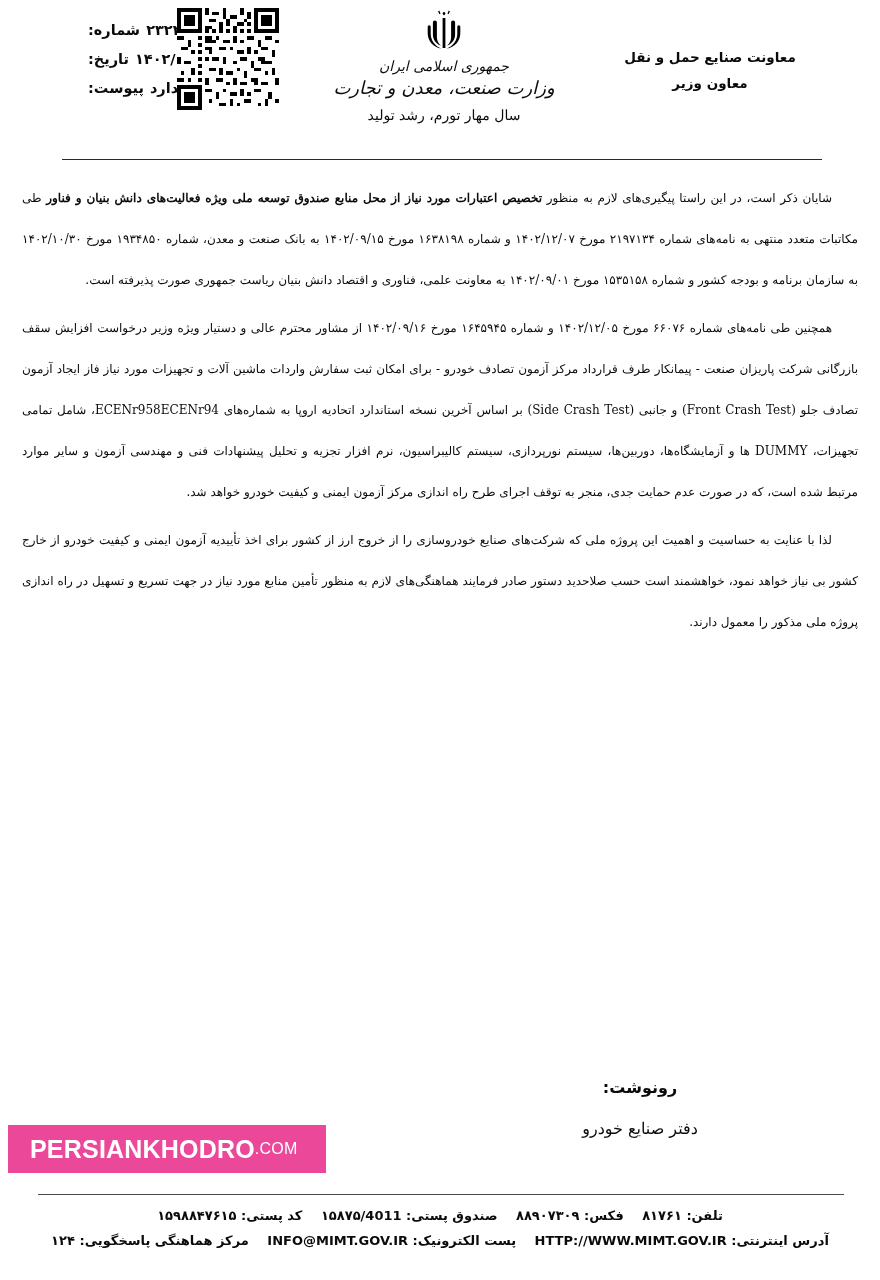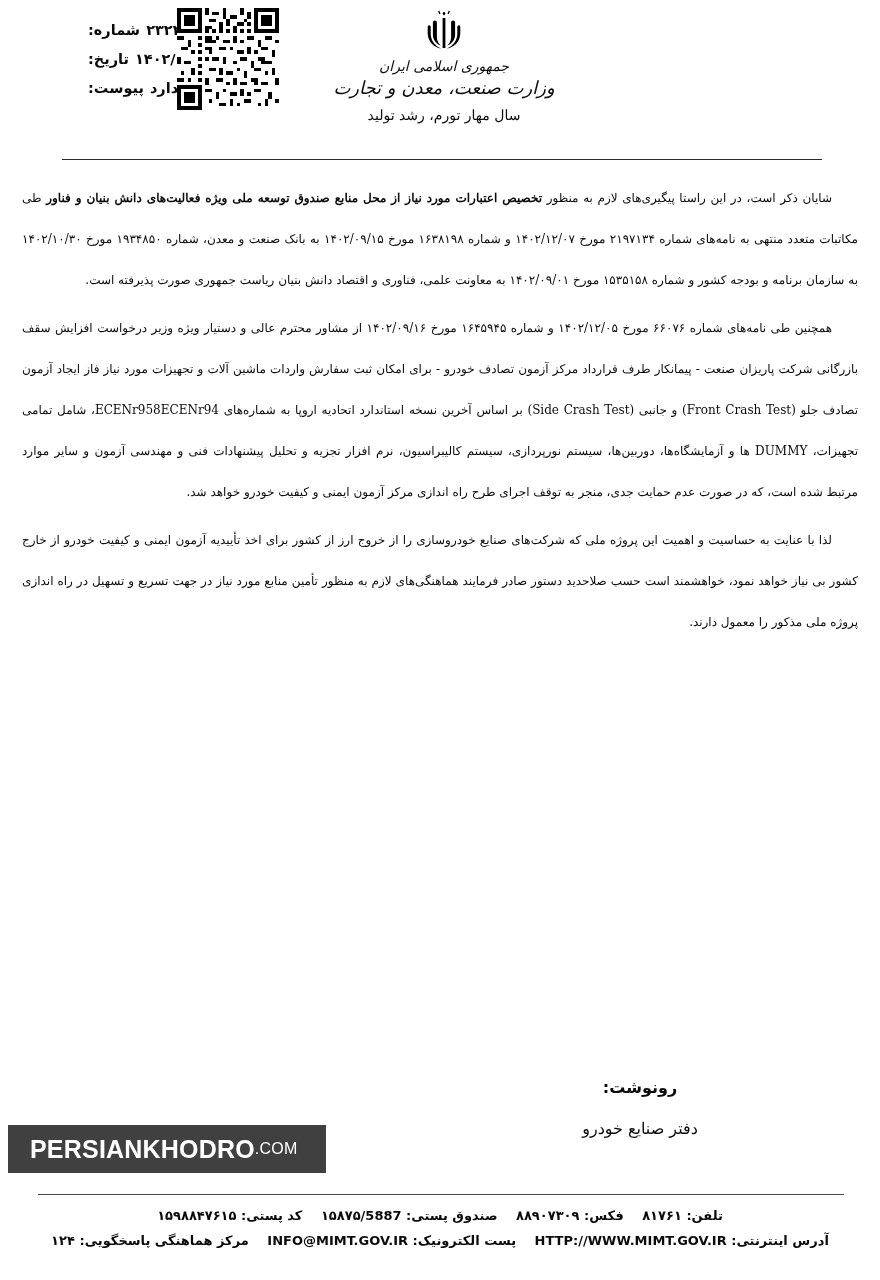--- a/index.html
+++ b/index.html
@@ -180,21 +180,21 @@
     font-family: "DejaVu Serif", "Liberation Serif", serif;
   }
 
   
   .watermark {
     position: absolute;
     top: 1125px;
     left: 8px;
     width: 318px;
     height: 48px;
-    background: #404040;
+    background: #ec4899;
     display: flex;
     align-items: center;
     direction: ltr;
   }
   .wm-main {
     color: #ffffff;
     font-size: 25px;
     font-weight: bold;
     letter-spacing: .2px;
     font-family: "Liberation Sans", "DejaVu Sans", sans-serif;
@@ -384,20 +384,24 @@
         <path fill="#000000" d="M30.6 14.5c1.2 0 2 .9 2 2.3v11.7c0 5.4-3.4 9.7-8 11 2.4-1.8 4-4.7 4-8.2V16.8c0-1.4.8-2.3 2-2.3z" transform="translate(0.5,0)"></path>
         <path fill="#000000" d="M7.2 19.2c.9 0 1.5.7 1.5 1.8v6.6c0 7 4.4 12.8 10.6 14.9-7.8-1-13.6-7.6-13.6-15.6V21c0-1.1.6-1.8 1.5-1.8z"></path>
         <path fill="#000000" d="M36.8 19.2c.9 0 1.5.7 1.5 1.8v5.9c0 8-5.8 14.6-13.6 15.6 6.2-2.1 10.6-7.9 10.6-14.9V21c0-1.1.6-1.8 1.5-1.8z"></path>
         <path fill="#000000" d="M17.3 4.6l1.2 3.1-1 .6-1.4-2.8zM26.7 4.6l-1.2 3.1 1 .6 1.4-2.8z"></path>
       </svg>
       <div class="ministry-line1">جمهوری اسلامی ایران</div>
       <div class="ministry-line2">وزارت صنعت، معدن و تجارت</div>
       <div class="slogan">سال مهار تورم، رشد تولید</div>
     </div>
 
+    <div class="recipient">
+      <div>معاونت صنایع حمل و نقل</div>
+      <div>معاون وزیر</div>
+    </div>
   </div>
 
   <div class="rule-top"></div>
 
   <div class="body-text">
     <p><span>شایان ذکر است، در این راستا پیگیری‌های لازم به منظور </span><span class="b">تخصیص اعتبارات مورد نیاز از محل منابع صندوق توسعه ملی ویژه فعالیت‌های دانش بنیان و فناور</span><span> طی مکاتبات متعدد منتهی به نامه‌های شماره ۲۱۹۷۱۳۴ مورخ ۱۴۰۲/۱۲/۰۷ و شماره ۱۶۳۸۱۹۸ مورخ ۱۴۰۲/۰۹/۱۵ به بانک صنعت و معدن، شماره ۱۹۳۴۸۵۰ مورخ ۱۴۰۲/۱۰/۳۰ به سازمان برنامه و بودجه کشور و شماره ۱۵۳۵۱۵۸ مورخ ۱۴۰۲/۰۹/۰۱ به معاونت علمی، فناوری و اقتصاد دانش بنیان ریاست جمهوری صورت پذیرفته است.</span></p>
 
     <p><span>همچنین طی نامه‌های شماره ۶۶۰۷۶ مورخ ۱۴۰۲/۱۲/۰۵ و شماره ۱۶۴۵۹۴۵ مورخ ۱۴۰۲/۰۹/۱۶ از مشاور محترم عالی و دستیار ویژه وزیر درخواست افزایش سقف بازرگانی شرکت پاریزان صنعت - پیمانکار طرف قرارداد مرکز آزمون تصادف خودرو - برای امکان ثبت سفارش واردات ماشین آلات و تجهیزات مورد نیاز فاز ایجاد آزمون تصادف جلو (</span><span class="ltr">Front Crash Test</span><span>) و جانبی (</span><span class="ltr">Side Crash Test</span><span>) بر اساس آخرین نسخه استاندارد اتحادیه اروپا به شماره‌های </span><span class="ltr">ECENr958ECENr94</span><span>، شامل تمامی تجهیزات، </span><span class="ltr">DUMMY</span><span> ها و آزمایشگاه‌ها، دوربین‌ها، سیستم نورپردازی، سیستم کالیبراسیون، نرم افزار تجزیه و تحلیل پیشنهادات فنی و مهندسی آزمون و سایر موارد مرتبط شده است، که در صورت عدم حمایت جدی، منجر به توقف اجرای طرح راه اندازی مرکز آزمون ایمنی و کیفیت خودرو خواهد شد.</span></p>
 
     <p>لذا با عنایت به حساسیت و اهمیت این پروژه ملی که شرکت‌های صنایع خودروسازی را از خروج ارز از کشور برای اخذ تأییدیه آزمون ایمنی و کیفیت خودرو از خارج کشور بی نیاز خواهد نمود، خواهشمند است حسب صلاحدید دستور صادر فرمایند هماهنگی‌های لازم به منظور تأمین منابع مورد نیاز در جهت تسریع و تسهیل در راه اندازی پروژه ملی مذکور را معمول دارند.</p>
@@ -417,21 +421,21 @@
   <div class="rule-bottom"></div>
 
   <div class="footer">
 
     <div class="footer-line">
       <span class="seg"><span>تلفن:</span>
         <span>۸۱۷۶۱</span></span>
       <span class="seg"><span>فکس:</span>
         <span>۸۸۹۰۷۳۰۹</span></span>
       <span class="seg"><span>صندوق پستی:</span>
-        <span>۱۵۸۷۵/5887</span></span>
+        <span>۱۵۸۷۵/4011</span></span>
       <span class="seg"><span>کد پستی:</span>
         <span>۱۵۹۸۸۴۷۶۱۵</span></span>
     </div>
 
     <div class="footer-line">
       <span class="seg"><span>آدرس اینترنتی:</span>
         <span class="lat">HTTP://WWW.MIMT.GOV.IR</span></span>
       <span class="seg"><span>پست الکترونیک:</span>
         <span class="lat">INFO@MIMT.GOV.IR</span></span>
       <span class="seg"><span>مرکز هماهنگی پاسخگویی:</span>

